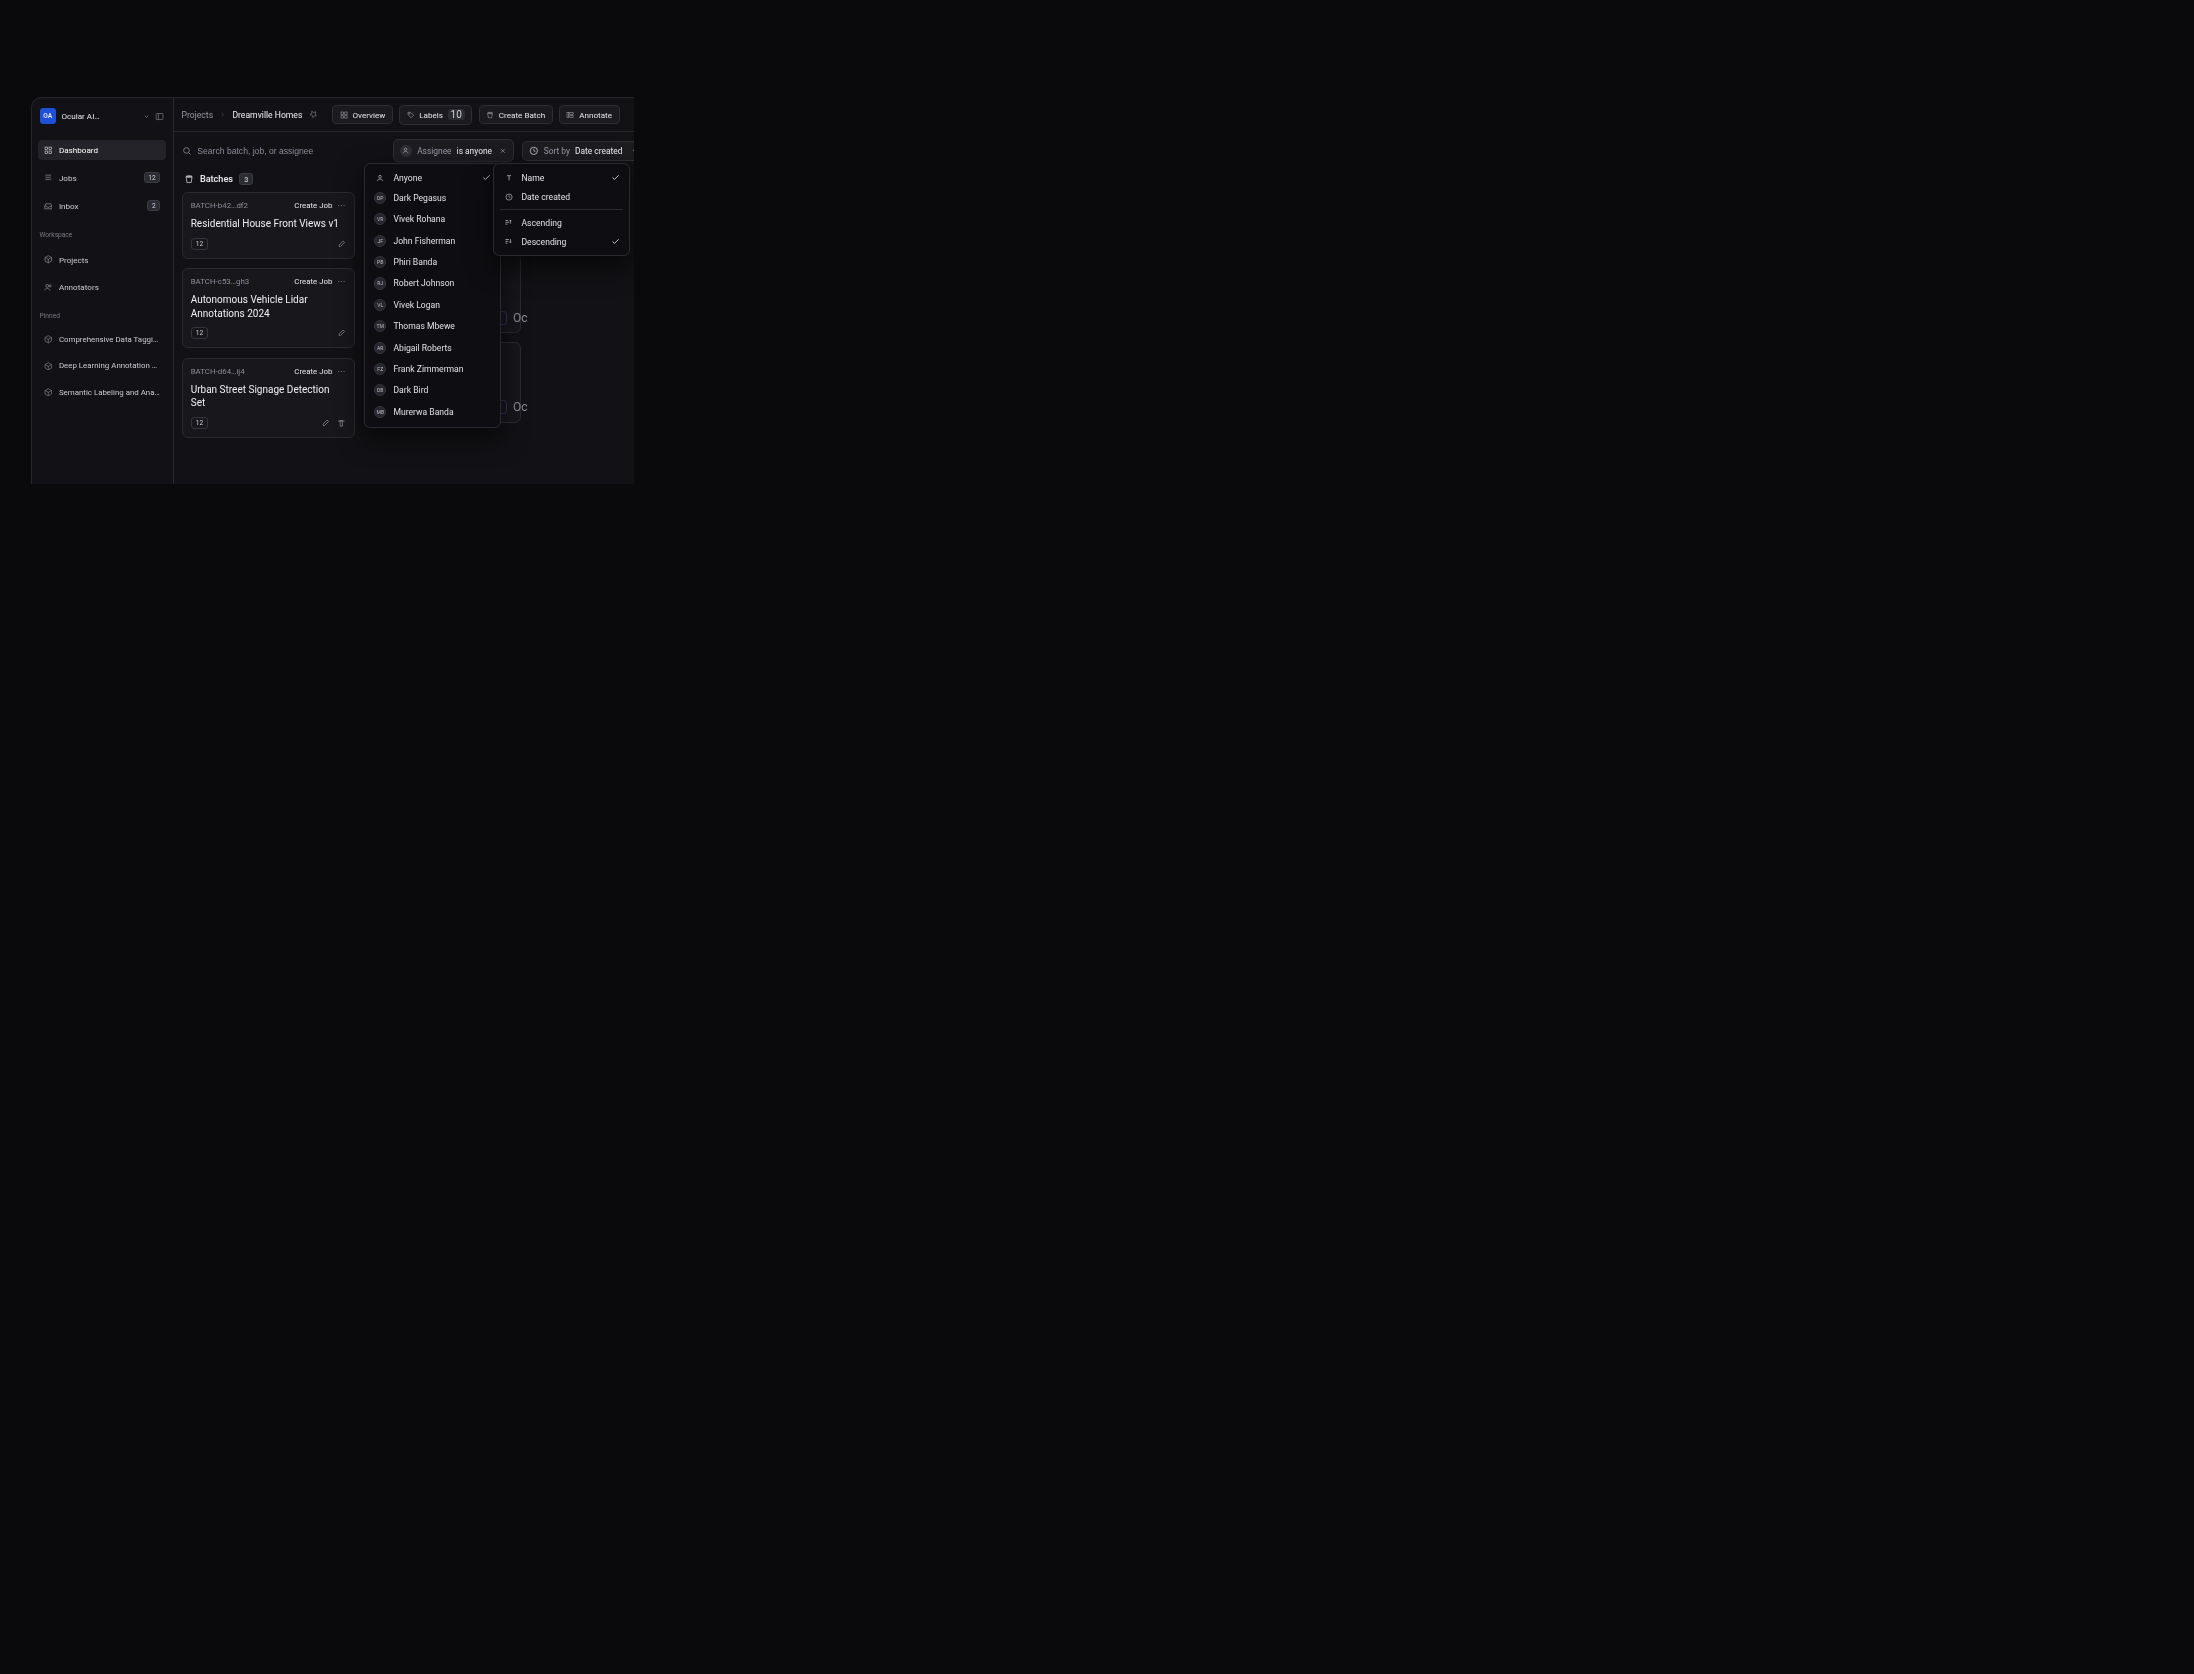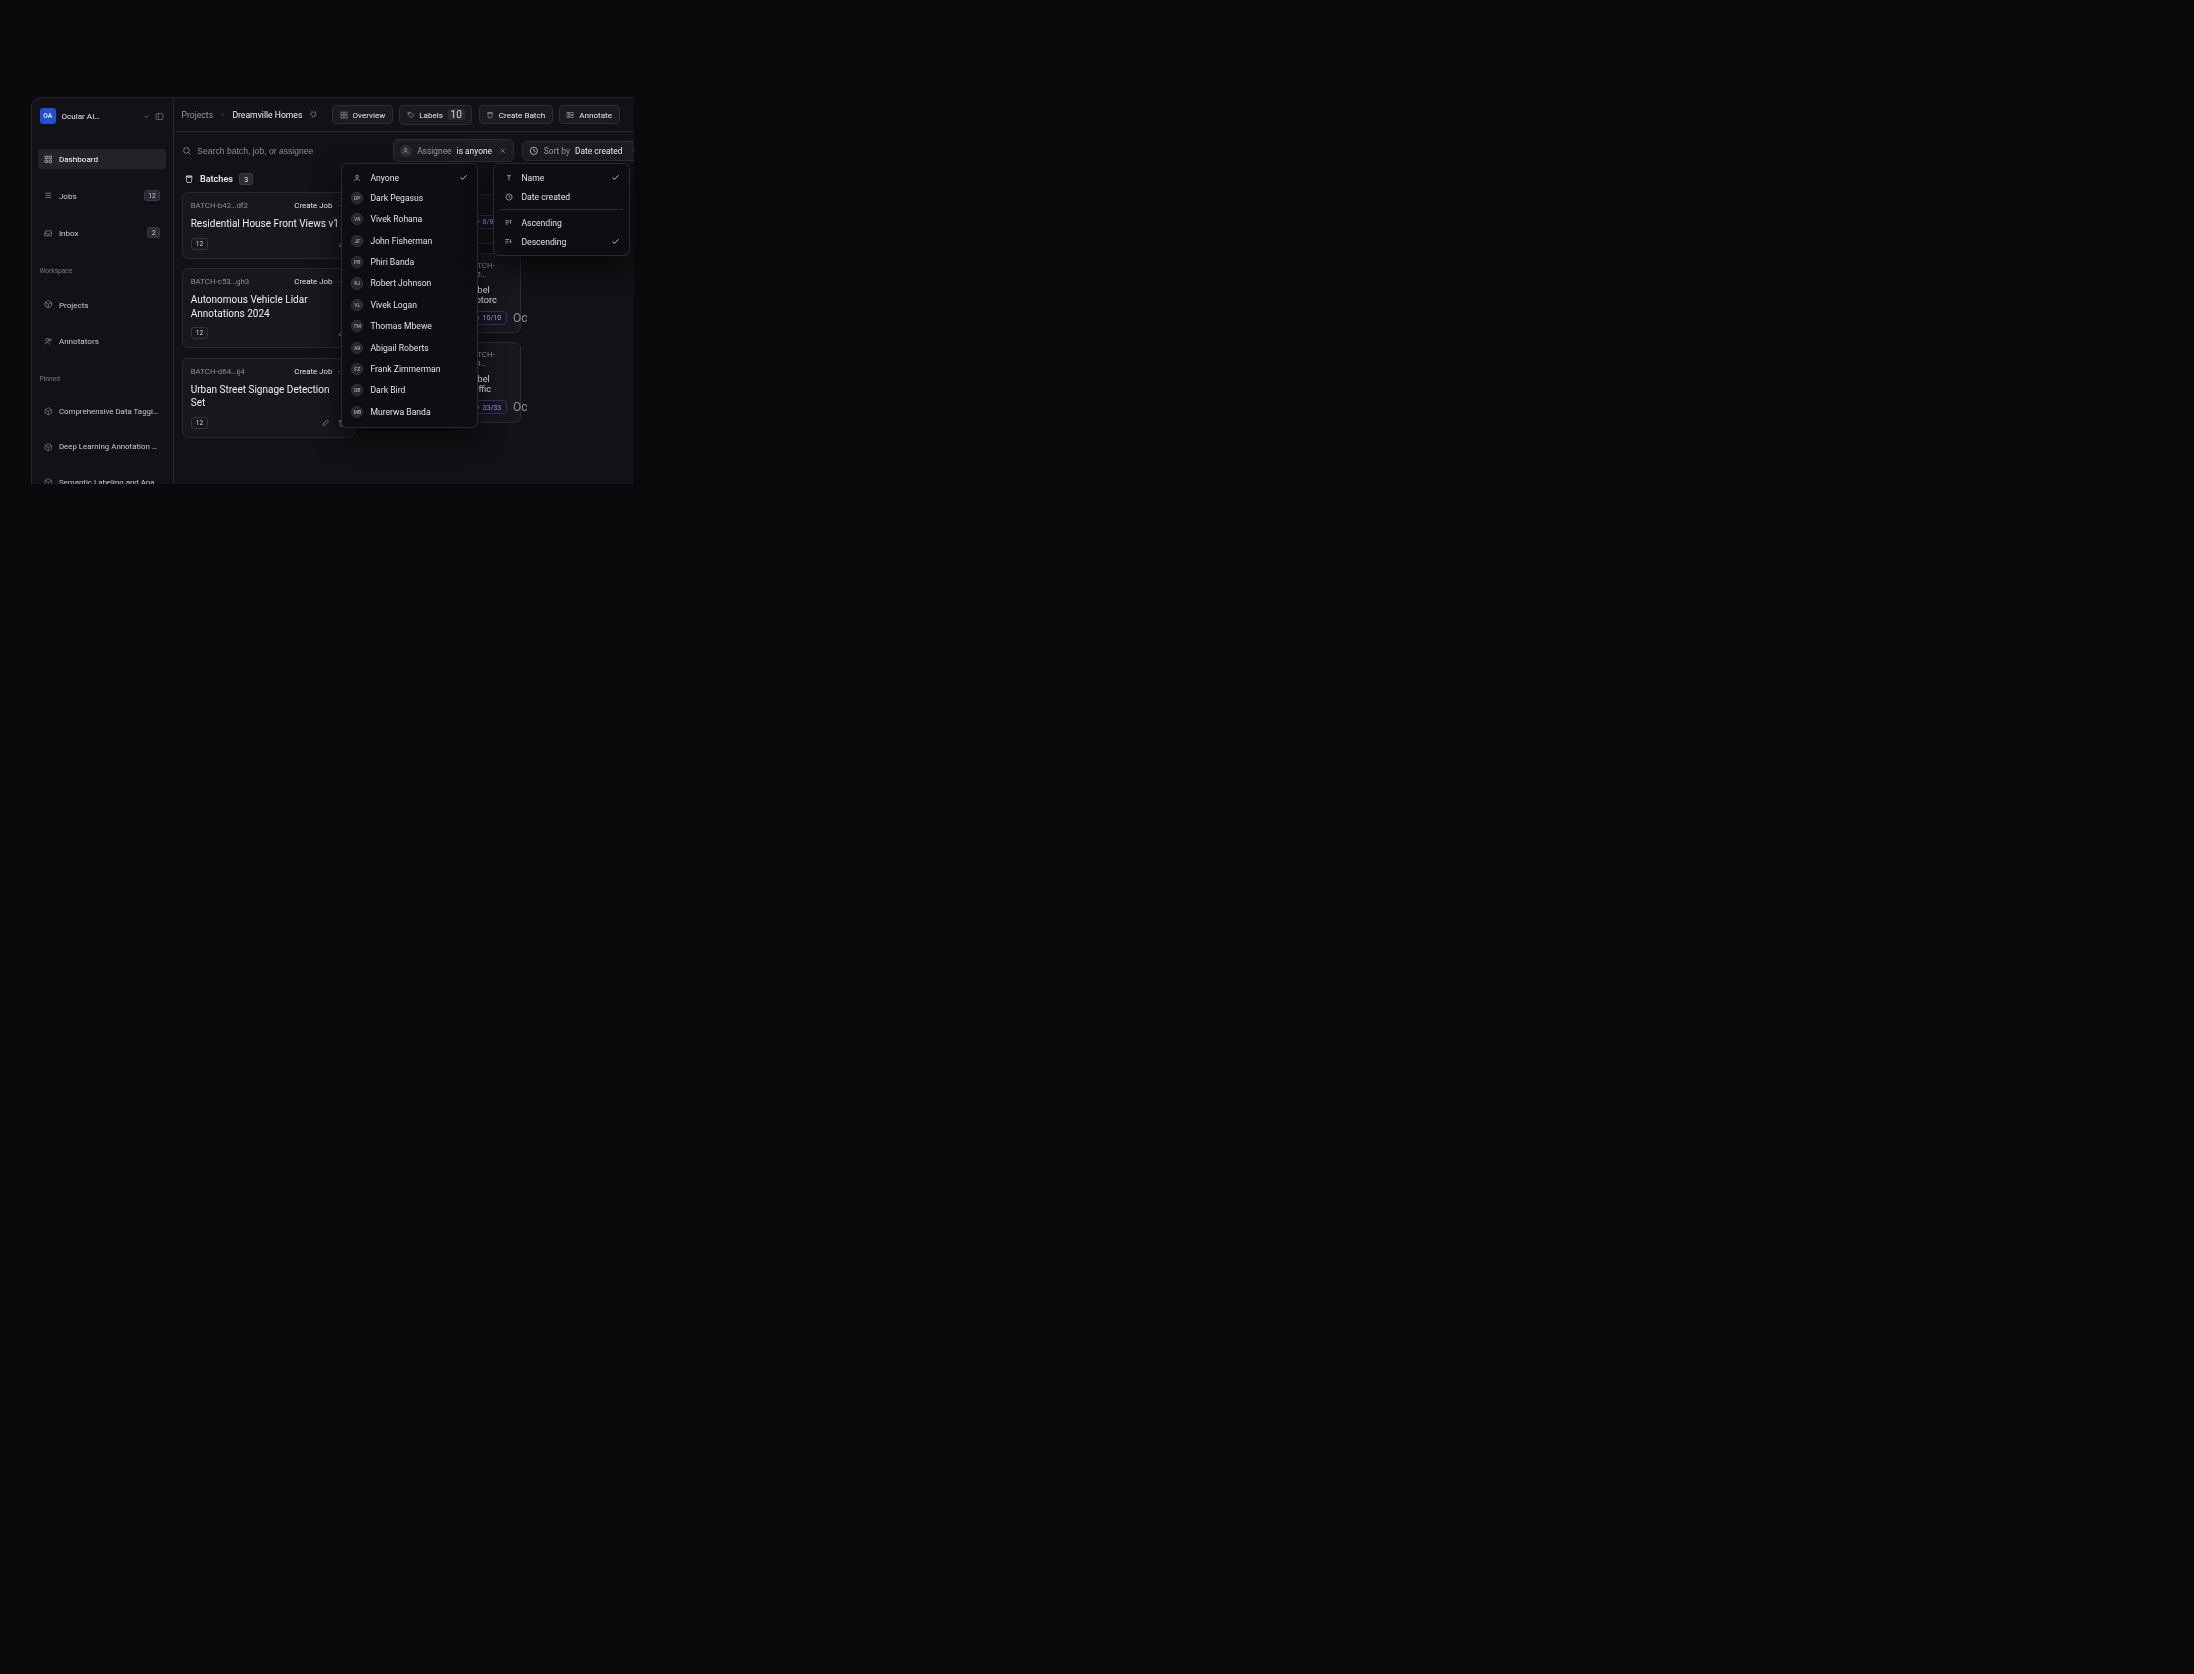--- a/index.html
+++ b/index.html
@@ -24,21 +24,21 @@
   display: flex;
   overflow: hidden;
 }
 .sidebar {
   width: 142px;
   flex-shrink: 0;
   border-right: 0.5px solid #26262c;
   padding: 7.1px 6.1px;
   display: flex;
   flex-direction: column;
-  gap: 17px;
+  gap: 8px;
 }
 .workspace-row {
   display: flex;
   align-items: center;
   gap: 5.6px;
   padding: 3px 2px 8.1px 2px;
 }
 .workspace-badge {
   width: 16.3px; height: 16.3px;
   background: #1f4fd6;
@@ -207,21 +207,21 @@
 
 .dropdown {
   position:absolute;
   background:#0e0e12;
   border:0.5px solid #2a2a31;
   border-radius:6.1px;
   padding:4.1px;
   box-shadow: 0 10.2px 25.4px rgba(0,0,0,.6);
   z-index:100;
 }
-.dropdown.assignee { left: 341px; top: 163px; width: 137px; }
+.dropdown.assignee { left: 364px; top: 163px; width: 137px; }
 .dropdown.sort { left: 493px; top: 163px; width: 137px; }
 .dd-item {
   display:flex; align-items:center; gap:7.1px;
   padding:4.6px 5.1px; border-radius:4.1px;
   font-size:8.6px; color:#e0e0e6; cursor:pointer;
 }
 .dd-item .init {
   width:12.2px; height:12.2px; border-radius:50%;
   background:#26262e; border:0.5px solid #34343c;
   font-size:5.1px; display:flex; align-items:center; justify-content:center;

